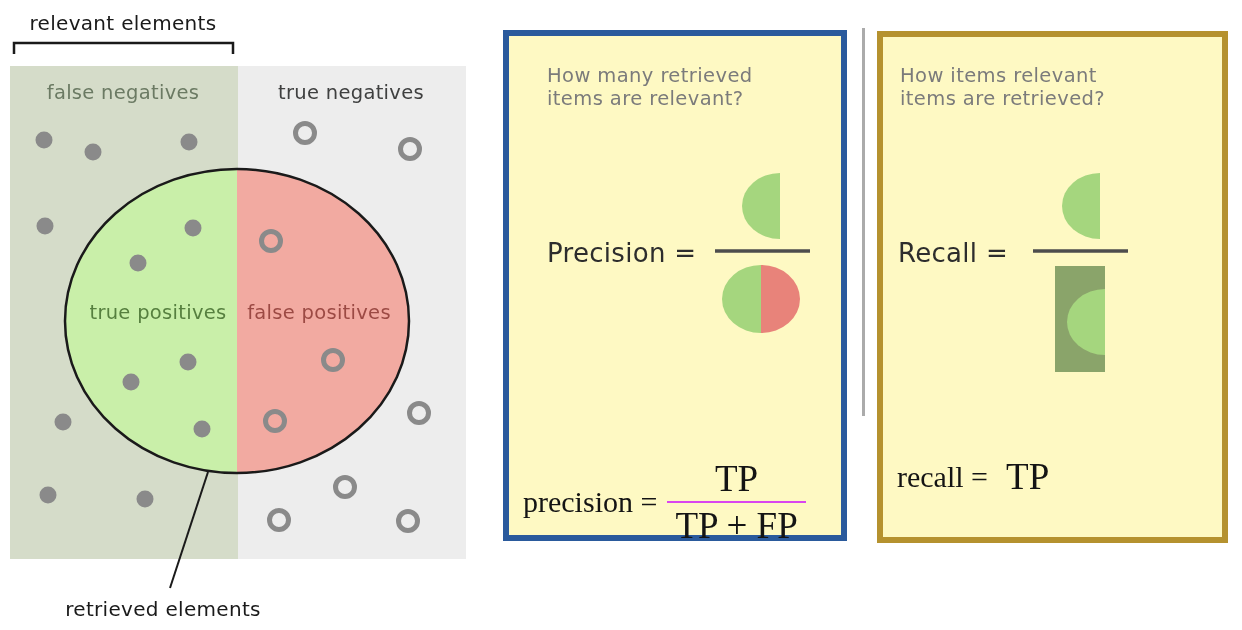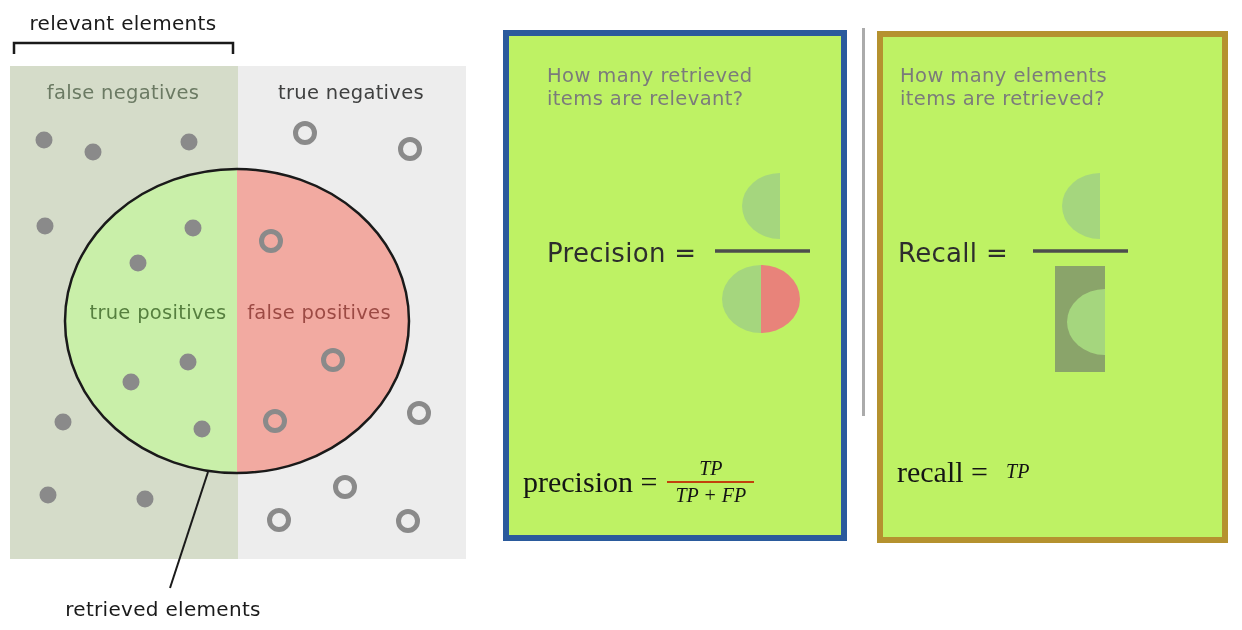--- a/index.html
+++ b/index.html
@@ -3,21 +3,21 @@
 <meta charset="utf-8">
 <style>
   html,body { margin:0; padding:0; background:#ffffff; }
   #canvas {
     position:relative; width:1242px; height:630px; background:#ffffff;
     font-family:"DejaVu Sans", sans-serif; overflow:hidden;
   }
   #venn-svg { position:absolute; left:0; top:0; }
   #venn-svg text { letter-spacing:0.3px; }
 
-  .metric-box { position:absolute; background:#bef264; border:6px solid #888; }
+  .metric-box { position:absolute; background:#fef9c3; border:6px solid #888; }
   #precision-box { left:503px; top:30px; width:332px; height:499px; }
   #recall-box    { left:877px; top:31px; width:339px; height:500px; }
 
   .question {
     position:absolute; color:#7b7b7b; font-size:19.5px; line-height:23px;
     letter-spacing:0.4px; white-space:pre-line;
   }
   #precision-box .question { left:38px; top:28px; }
   #recall-box    .question { left:17px; top:27px; }
 
@@ -32,23 +32,23 @@
   #recall-box    .fraction-svg { left:137px; top:123px; }
 
   .formula {
     position:absolute; display:flex; align-items:center; gap:10px;
     font-family:"Liberation Serif", serif; color:#141414;
   }
   #precision-box .formula { left:14px; top:421px; }
   #recall-box    .formula { left:14px; top:418px; }
   .formula-lhs { font-size:30px; }
   .frac { display:inline-flex; flex-direction:column; align-items:center;
-          font-size:20px; font-style:italic; }
+          font-size:37px; }
   .frac-num { padding:0 8px 1px; }
-  .frac-den { border-top:2px solid #c2410c; padding:1px 8px 0; }
+  .frac-den { border-top:2px solid #d946ef; padding:1px 8px 0; }
 
   #divider {
     position:absolute; left:862px; top:28px; width:3px; height:388px;
     background:#ababab;
   }
 </style>
 </head>
 <body>
 
 <div id="canvas">
@@ -117,21 +117,21 @@
       <span class="frac">
         <span class="frac-num">TP</span>
         <span class="frac-den">TP + FP</span>
       </span>
     </div>
   </div>
 
   <div id="divider"></div>
 
   <div class="metric-box" id="recall-box" style="border-color: rgb(181, 146, 47);">
-    <div class="question">How many elements
+    <div class="question">How items relevant
 items are retrieved?</div>
     <div class="metric-label">Recall =</div>
 
     <svg class="fraction-svg" width="140" height="225" viewBox="1020 160 140 225">
       <path d="M 1100 173 A 38 33 0 0 0 1100 239 Z" fill="#a5d67e"></path>
       <line x1="1033" y1="251" x2="1128" y2="251" stroke-width="3.5" stroke="#4d4d4d"></line>
       <rect x="1055" y="266" width="50" height="106" fill="#8aa46a"></rect>
       <path d="M 1105 289 A 38 33 0 0 0 1105 355 Z" fill="#a5d67e"></path>
     </svg>
 

